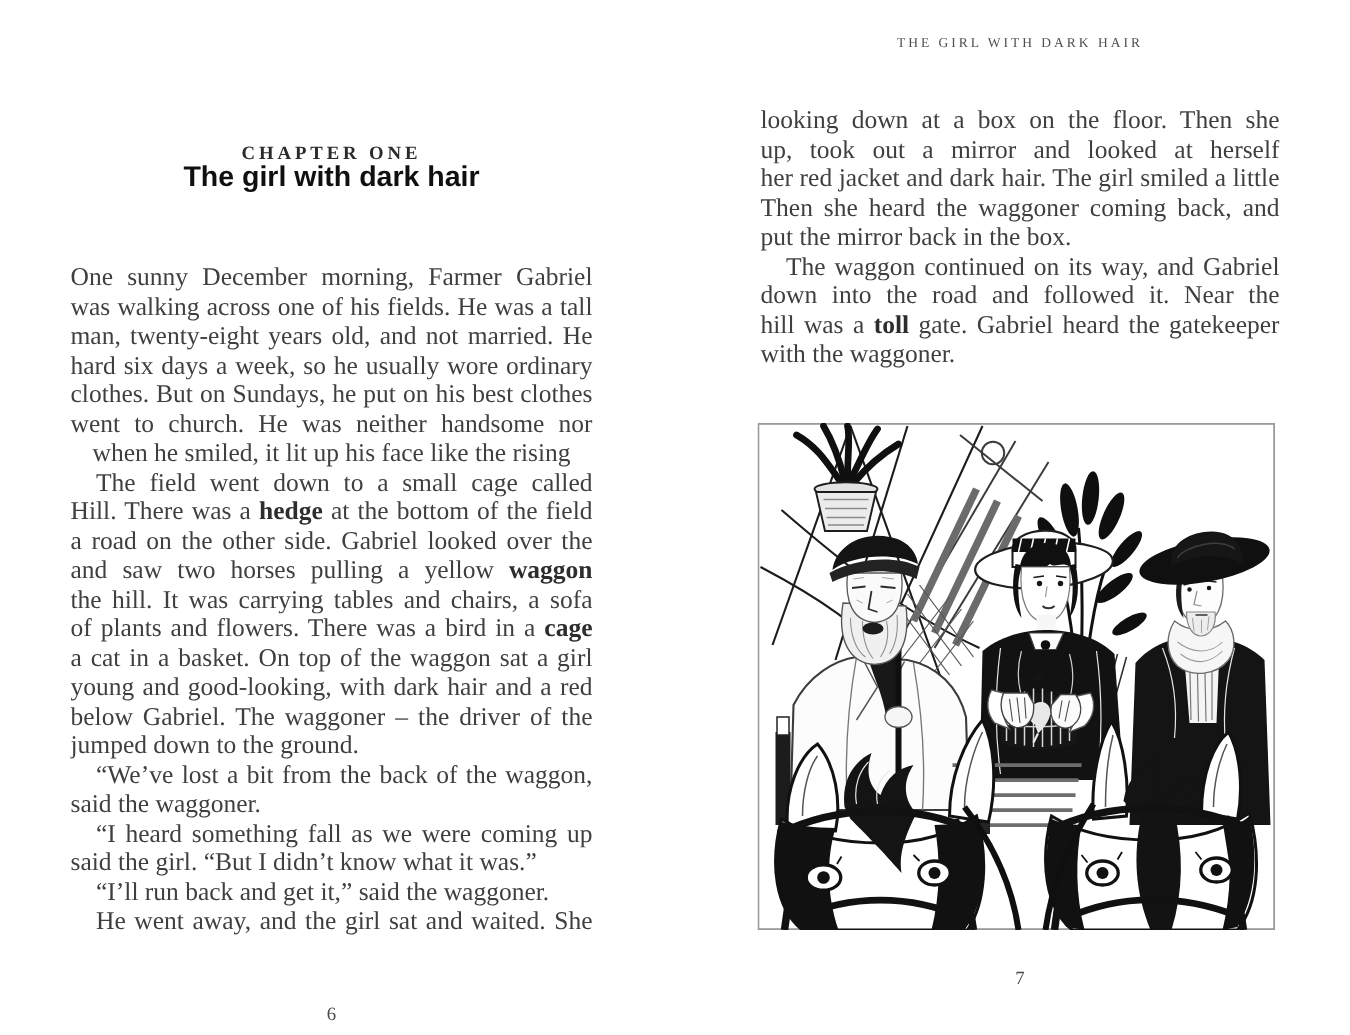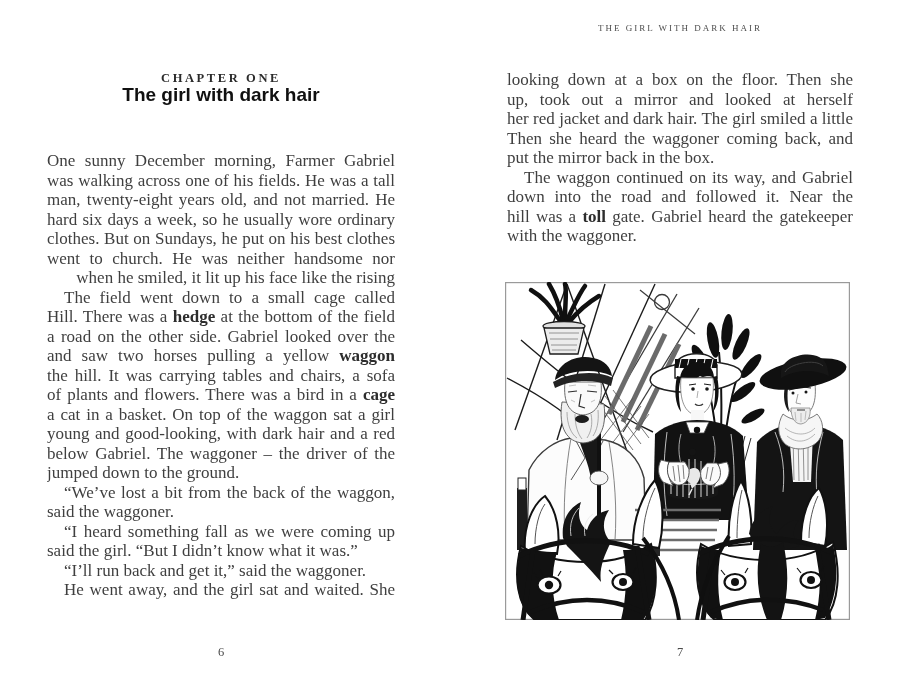--- a/index.html
+++ b/index.html
@@ -1,35 +1,35 @@
 <!DOCTYPE html>
 <html><head>
 <meta charset="utf-8">
 <style>
   html,body{margin:0;padding:0;}
   body{width:900px;height:690px;background:#ffffff;overflow:hidden;position:relative;
        font-family:"Liberation Serif", serif;}
   .page{position:absolute;top:0;height:498px;}
-  .page.left{left:47px;width:348px;}
+  .page.left{left:47px;width:348px;margin-top:24px;}
   .page.right{left:507px;width:346px;}
 
   .chapter-label{position:absolute;top:71px;left:0;width:100%;text-align:center;
     font-size:12.5px;letter-spacing:2.6px;font-weight:600;color:#2b2b2b;}
   .chapter-title{position:absolute;top:84px;left:0;width:100%;margin:0;text-align:center;
     font-family:"Liberation Sans", sans-serif;font-weight:bold;font-size:19px;color:#101010;}
 
   .running-header{position:absolute;top:23px;left:0;width:100%;text-align:center;
     font-size:9px;letter-spacing:2px;color:#4e4e4e;}
 
   .body-text{position:absolute;left:0;width:100%;color:#3f3f3f;font-size:17px;}
   .body-text.lbody{top:151px;}
   .body-text.rbody{top:70px;}
   .line{height:19.5px;line-height:19.5px;overflow:hidden;
         text-align:justify;text-align-last:justify;}
-  .line.last{text-align:right;text-align-last:left;}
+  .line.last{text-align:center;text-align-last:left;}
   .line.indent{text-indent:17px;}
   .line b{color:#2d2d2d;}
 
   .folio{position:absolute;top:645px;left:0;width:100%;text-align:center;
     font-size:12.5px;color:#4a4a4a;}
 
   figure.illustration{position:absolute;left:-2px;top:282px;width:345px;height:338px;margin:0;}
 </style>
 </head>
 <body>

